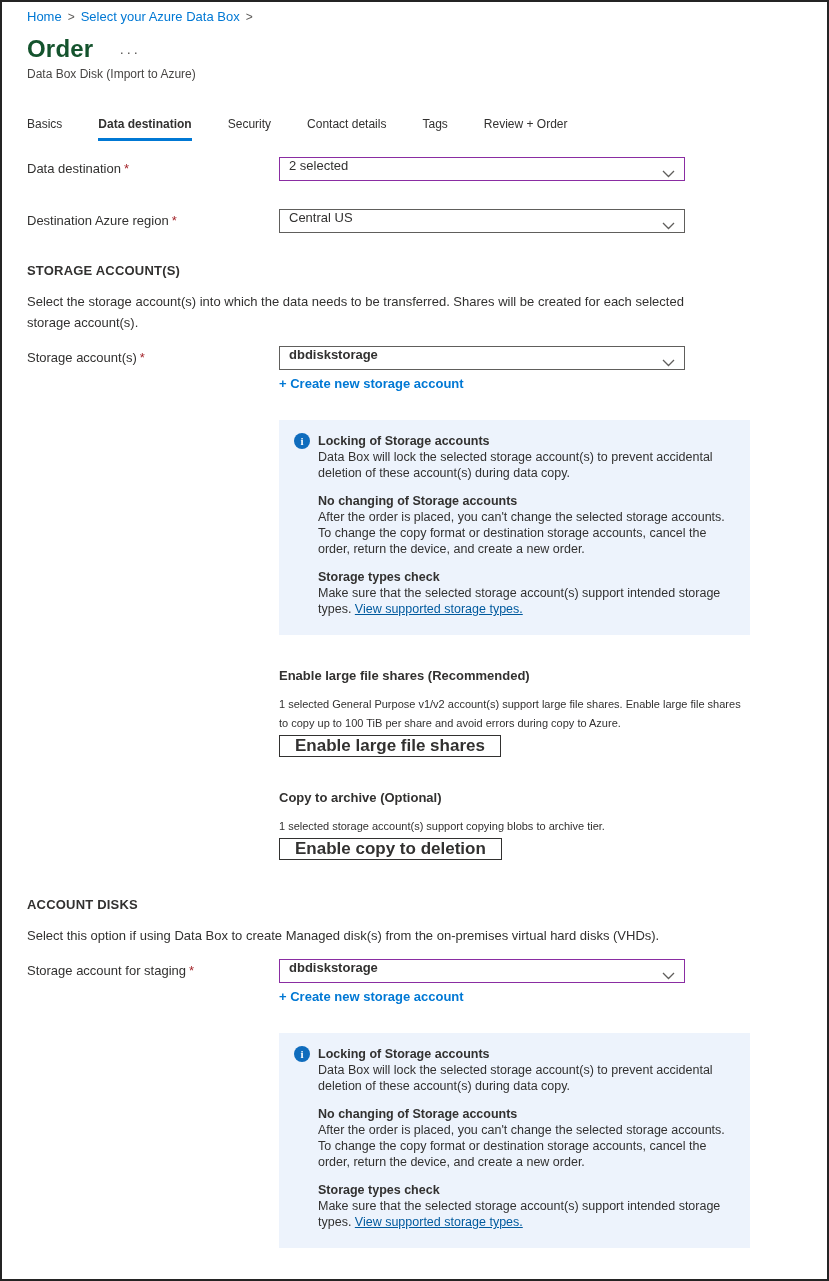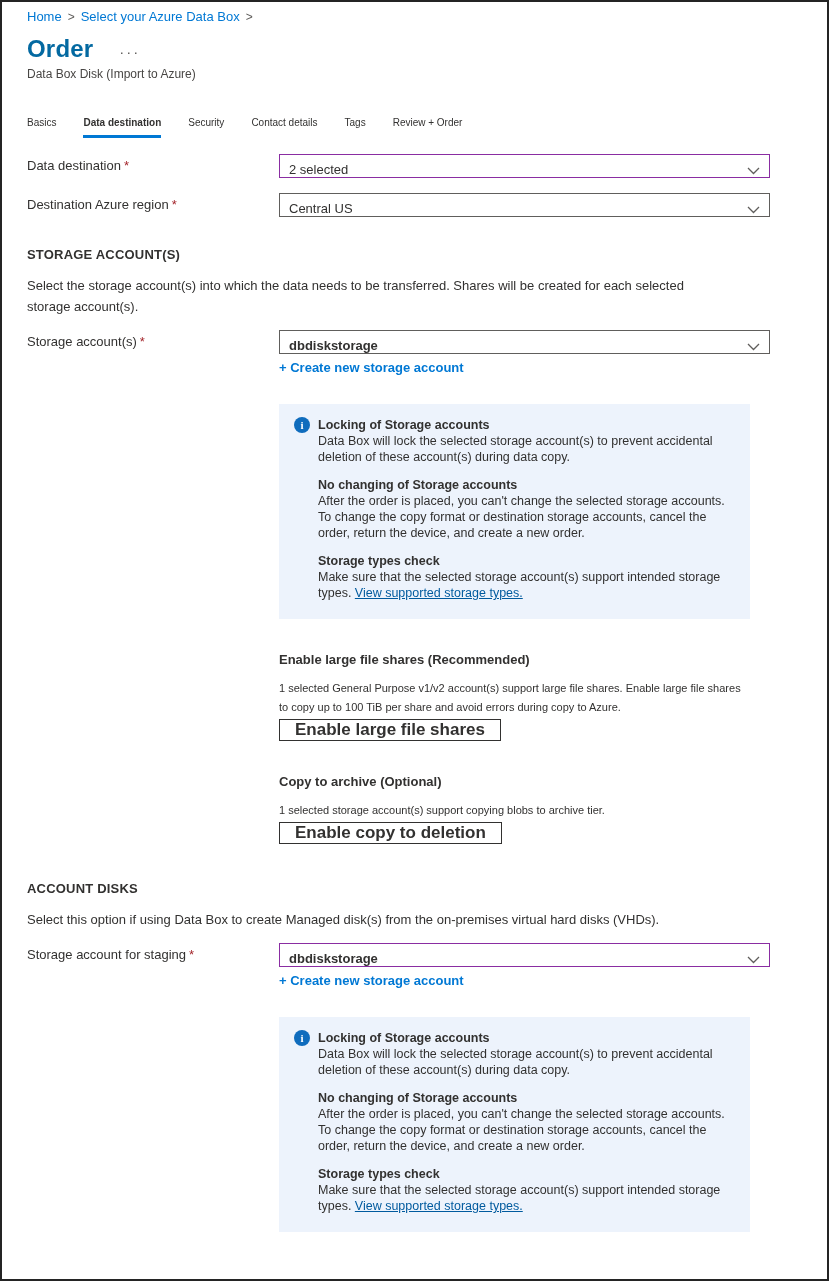--- a/index.html
+++ b/index.html
@@ -14,40 +14,40 @@
   }
   .page { padding: 0 25px; }
 
   
   .breadcrumb { margin-top: 7px; font-size: 13px; display: flex; align-items: center; gap: 6px; }
   .breadcrumb a { color: #0078D4; text-decoration: none; cursor: pointer; }
   .crumb-sep { color: #605E5C; font-size: 12px; }
 
   
   .title-row { margin-top: 11px; display: flex; align-items: center; }
-  .page-title { font-size: 24px; font-weight: bold; color: #0369a1; letter-spacing: .2px; }
+  .page-title { font-size: 24px; font-weight: bold; color: #14532d; letter-spacing: .2px; }
   .more-btn { margin-left: 26px; color: #605E5C; font-size: 15px; letter-spacing: 2px; cursor: pointer; line-height: 10px; padding-top: 6px; }
   .subtitle { margin-top: 4px; font-size: 12px; color: #484644; }
 
   
-  .tabs { margin-top: 36px; display: flex; gap: 27px; font-size: 10px; }
+  .tabs { margin-top: 36px; display: flex; gap: 36px; font-size: 12px; }
   .tab { padding-bottom: 7px; border-bottom: 3px solid transparent; cursor: pointer; color: #323130; }
   .tab.active { font-weight: bold; border-bottom-color: #0078D4; }
 
   
-  .row { display: flex; align-items: flex-start; margin-top: 15px; }
+  .row { display: flex; align-items: flex-start; margin-top: 28px; }
   .row.first { margin-top: 16px; }
   .row .label { width: 252px; font-size: 13px; padding-top: 4px; color: #323130; }
   .req { color: #A4262C; margin-left: 3px; }
   .control { width: 471px; font-weight: bold; }
 
   .select {
-    position: relative; width: 491px; height: 24px;
+    position: relative; width: 406px; height: 24px;
     border: 1px solid #605E5C; background: #fff;
-    font-size: 13px; display: flex; align-items: flex-end;
+    font-size: 13px; display: flex; align-items: flex-start;
     padding: 0 26px 0 9px; cursor: pointer;
   }
   .select.focused { border-color: #8A2DA2; }
   .select .chev { position: absolute; right: 9px; top: 8px; }
 
   .link { font-size: 13px; color: #0078D4; text-decoration: none; cursor: pointer; display: inline-block; margin-top: 6px; }
 
   
   .section-heading { margin-top: 30px; font-size: 13px; color: #323130; letter-spacing: .2px; }
   .section-desc { margin-top: 13px; font-size: 13px; line-height: 21px; max-width: 700px; color: #323130; }

